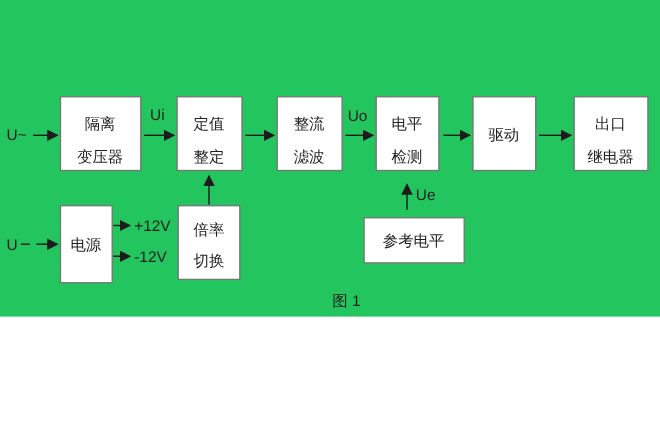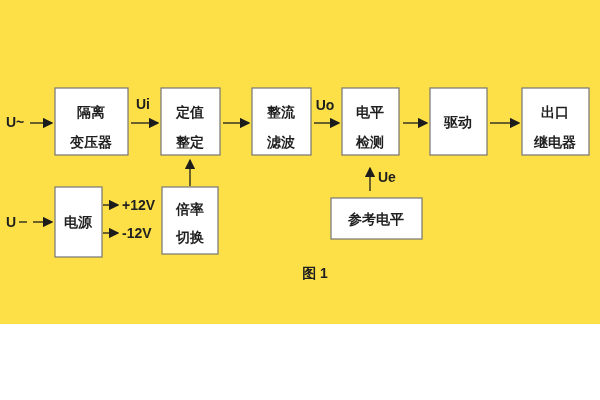--- a/index.html
+++ b/index.html
@@ -3,25 +3,24 @@
 <meta charset="utf-8">
 <style>
   html, body {
     margin: 0;
     padding: 0;
     background: #ffffff;
   }
   .canvas {
     position: relative;
     width: 600px;
-    height: 324px;
-    background: #fde047;
+    height: 288px;
+    background: #22c55e;
     overflow: hidden;
     font-family: "Liberation Sans", "DejaVu Sans", sans-serif;
-    font-weight: bold;
   }
   svg { display: block; }
   .box {
     fill: #ffffff;
     stroke: #767676;
     stroke-width: 1.2;
   }
   .blk-label {
     font-family: "Liberation Sans", "DejaVu Sans", sans-serif;
     font-size: 14px;

